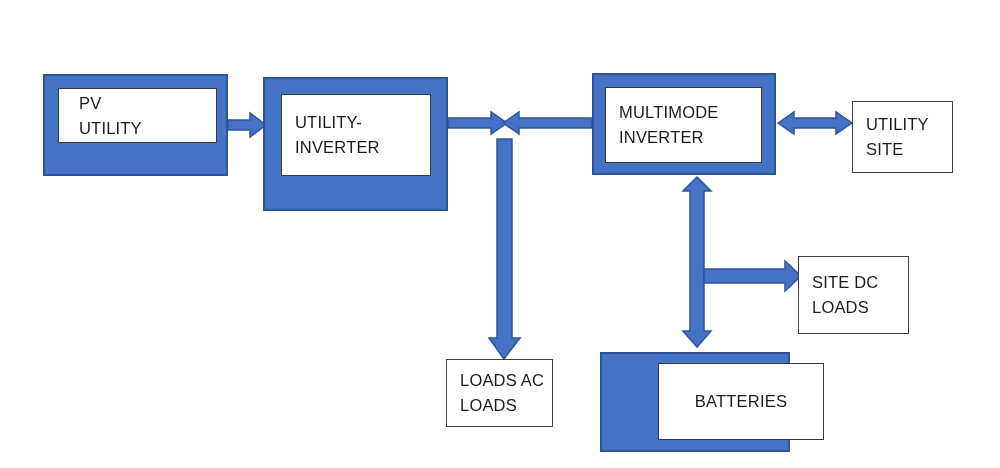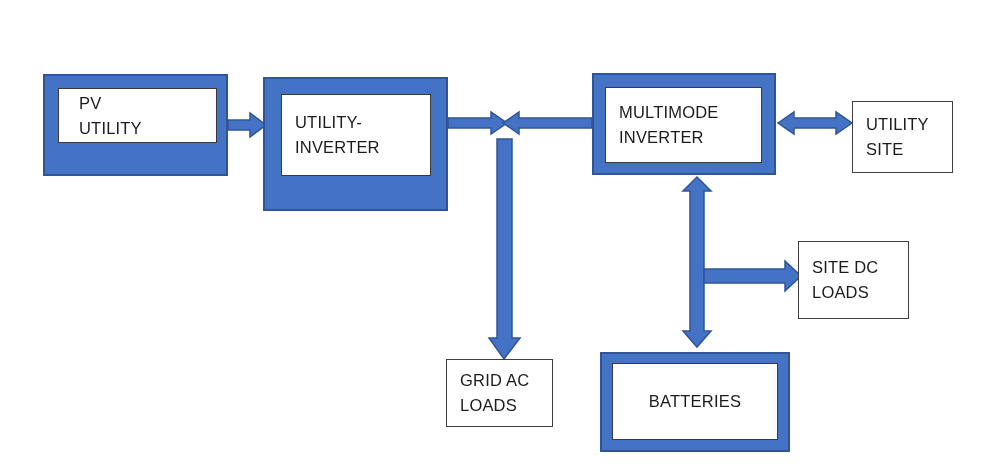--- a/index.html
+++ b/index.html
@@ -35,21 +35,21 @@
     position:absolute;box-sizing:border-box;
     background:#ffffff;border:1.5px solid var(--plain-box-border);
     display:flex;flex-direction:column;justify-content:center;
   }
   .label-line{
     font-size:16.5px;line-height:25px;letter-spacing:0.2px;
     white-space:nowrap;color:var(--text);
   }
   .pad-l{padding-left:13px;}
   .pad-xl{padding-left:20px;}
-  .center{text-align:center;}
+  .center{text-align:center;margin-left:46px;}
 </style>
 </head>
 <body>
 
 <div class="canvas">
 
   <svg class="arrow-layer" viewBox="0 0 1000 468">
     <polygon class="arr" points="228,120 250,120 250,113 266,125 250,137 250,130 228,130"></polygon>
     <polygon class="arr" points="448,118 491,118 491,112 507,123 491,134 491,128 448,128"></polygon>
     <polygon class="arr" points="592,118 519,118 519,112 503,123 519,134 519,128 592,128"></polygon>
@@ -79,25 +79,25 @@
       <div class="label-line">INVERTER</div>
     </div>
   </div>
 
   <div class="plain-box pad-l" style="left:852px;top:101px;width:101px;height:72px;">
     <div class="label-line">UTILITY</div>
     <div class="label-line">SITE</div>
   </div>
 
   <div class="plain-box pad-l" style="left:446px;top:359px;width:107px;height:68px;">
-    <div class="label-line">GRID AC</div>
+    <div class="label-line">LOADS AC</div>
     <div class="label-line">LOADS</div>
   </div>
 
-  <div class="plain-box pad-l" style="left:798px;top:241px;width:111px;height:78px;">
+  <div class="plain-box pad-l" style="left:798px;top:256px;width:111px;height:78px;">
     <div class="label-line">SITE DC</div>
     <div class="label-line">LOADS</div>
   </div>
 
   <div class="frame-box" style="left:600px;top:352px;width:190px;height:100px;">
     <div class="frame-inner center" style="left:10px;top:9px;width:166px;height:77px;">
       <div class="label-line">BATTERIES</div>
     </div>
   </div>
 

